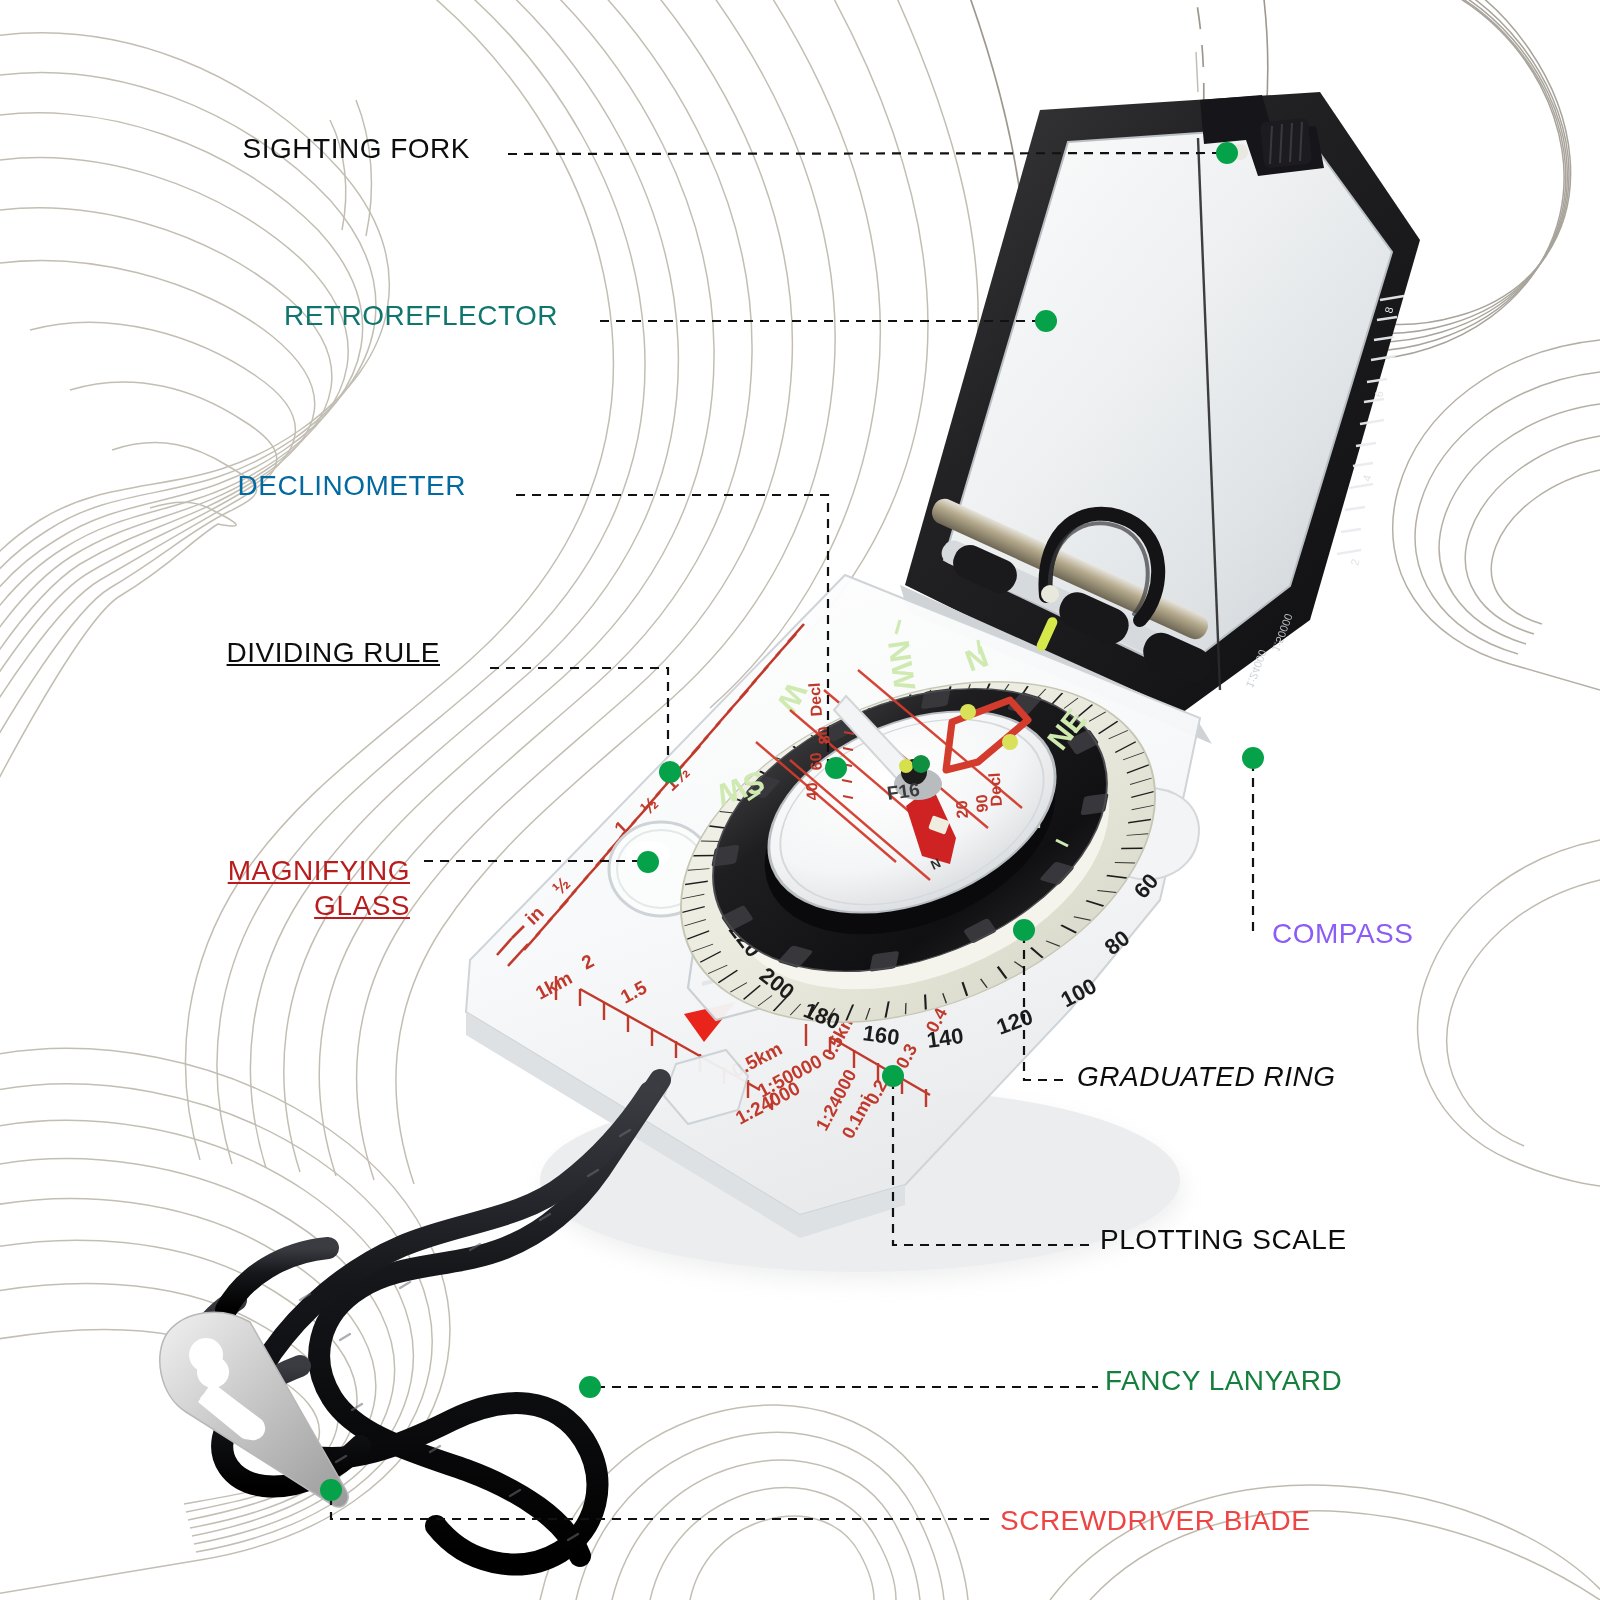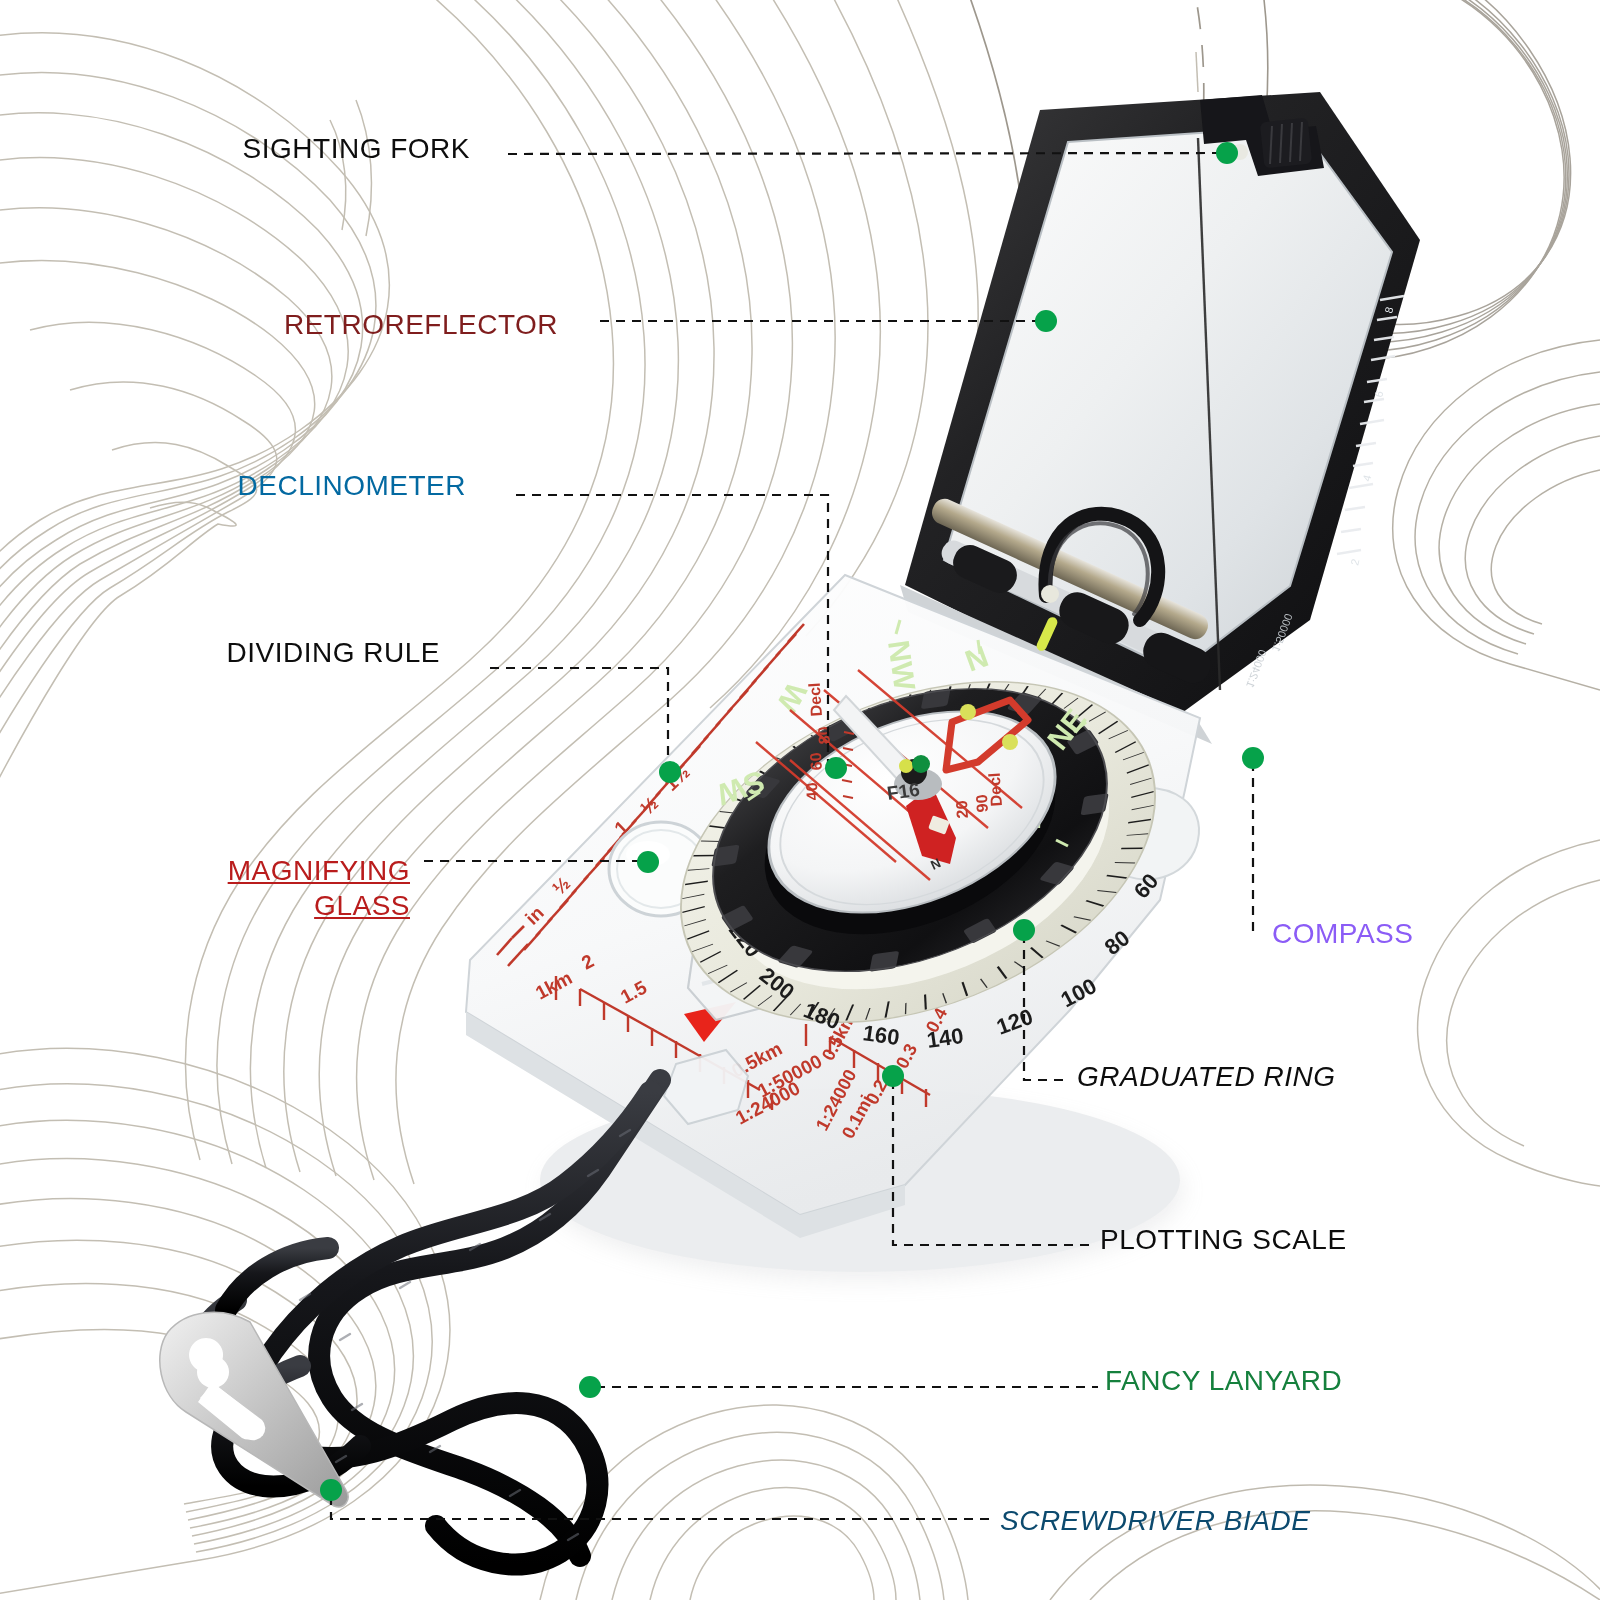--- a/index.html
+++ b/index.html
@@ -630,33 +630,33 @@
     <span class="dot" style="left: 1253px; top: 758px; background: rgb(6, 162, 74);"></span>
     <span class="dot" style="left: 1024px; top: 930px; background: rgb(6, 162, 74);"></span>
     <span class="dot" style="left: 893px; top: 1076px; background: rgb(6, 162, 74);"></span>
     <span class="dot" style="left: 590px; top: 1387px; background: rgb(6, 162, 74);"></span>
     <span class="dot" style="left: 331px; top: 1490px; background: rgb(6, 162, 74);"></span>
   </div>
 
   <div>
     <div class="label r" style="right: 1130px; top: 131px; color: rgb(13, 13, 13);">SIGHTING FORK</div>
 
-    <div class="label r" style="right: 1042px; top: 307px; color: #7f1d1d;">RETROREFLECTOR</div>
+    <div class="label r" style="right: 1042px; top: 298px; color: #0f766e;">RETROREFLECTOR</div>
 
     <div class="label r" style="right: 1134px; top: 468px; color: #0369a1;">DECLINOMETER</div>
 
-    <div class="label r" style="right: 1160px; top: 635px; color: rgb(13, 13, 13);">DIVIDING RULE</div>
+    <div class="label r" style="right: 1160px; top: 635px; color: rgb(13, 13, 13); text-decoration: underline;">DIVIDING RULE</div>
 
     <div class="label r" style="right: 1190px; top: 853px; color: #b91c1c; text-decoration: underline;">MAGNIFYING
 GLASS</div>
 
     <div class="label l" style="left: 1272px; top: 916px; color: #8b5cf6;">COMPASS</div>
 
     <div class="label l" style="left: 1077px; top: 1059px; color: rgb(13, 13, 13); font-style: italic;">GRADUATED RING</div>
 
     <div class="label l" style="left: 1100px; top: 1222px; color: rgb(13, 13, 13);">PLOTTING SCALE</div>
 
     <div class="label l" style="left: 1105px; top: 1363px; color: #15803d;">FANCY LANYARD</div>
 
-    <div class="label l" style="left: 1000px; top: 1503px; color: #0c4a6e; font-style: italic;">SCREWDRIVER BIADE</div>
+    <div class="label l" style="left: 1000px; top: 1503px; color: #ef4444;">SCREWDRIVER BIADE</div>
   </div>
 
 </div>
 
 </body></html>

